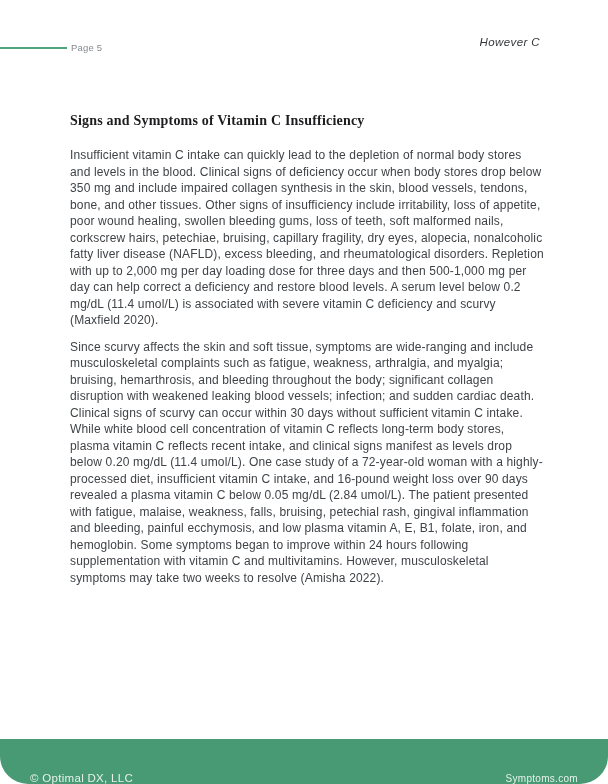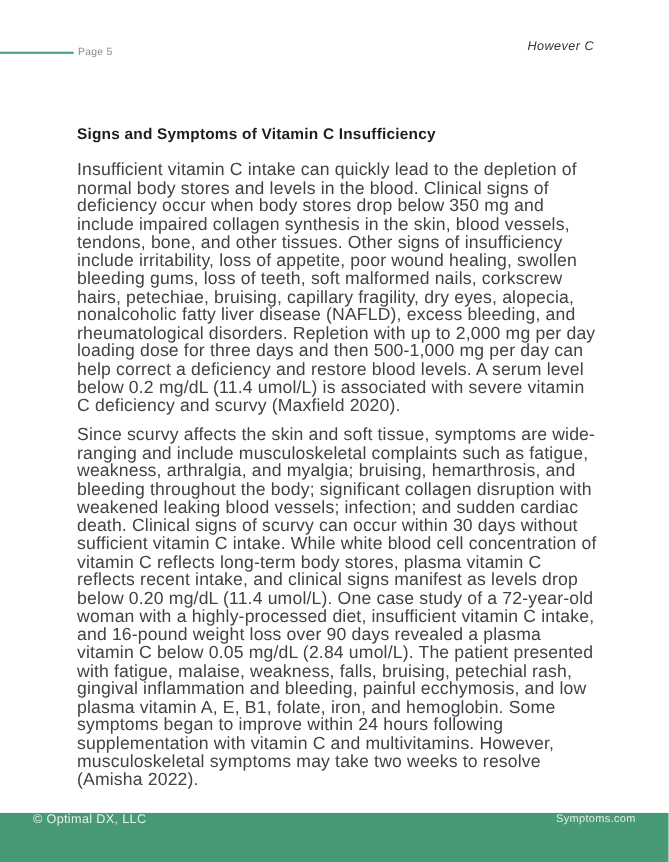--- a/index.html
+++ b/index.html
@@ -14,20 +14,21 @@
   html,body{background:#ffffff;}
   body{
     font-family:"Liberation Sans","DejaVu Sans",sans-serif;
     width:608px;height:784px;
   }
   .page{
     position:relative;
     width:608px;height:784px;
     background:#ffffff;
     overflow:hidden;
+    border-radius:28px;
   }
   .header-accent-line{
     position:absolute;
     left:0;top:47px;
     width:67px;height:2px;
     background:var(--accent-green);
   }
   .page-label{
     position:absolute;
     left:71px;top:42px;
@@ -48,35 +49,36 @@
     left:70px;top:112px;
     width:474px;
   }
   .section-heading{
     font-size:14px;
     font-weight:bold;
     letter-spacing:0.2px;
     line-height:18px;
     color:var(--heading-text);
     margin-bottom:17px;
+    font-family:Liberation Serif, serif;
   }
   .body-paragraph{
-    font-size:16px;
+    font-size:12px;
     line-height:16.5px;
     letter-spacing:0.15px;
     color:var(--body-text);
     margin-bottom:10px;
   }
   .footer-bar{
     position:absolute;
     left:0;right:0;bottom:0;
     height:45px;
     background:var(--brand-green);
     display:flex;
-    align-items:flex-start;
+    align-items:flex-end;
     justify-content:space-between;
     padding:0 30px;
   }
   .footer-copyright{
     font-size:11.5px;
     letter-spacing:0.3px;
     color:var(--footer-text);
   }
   .footer-website{
     font-size:10px;

